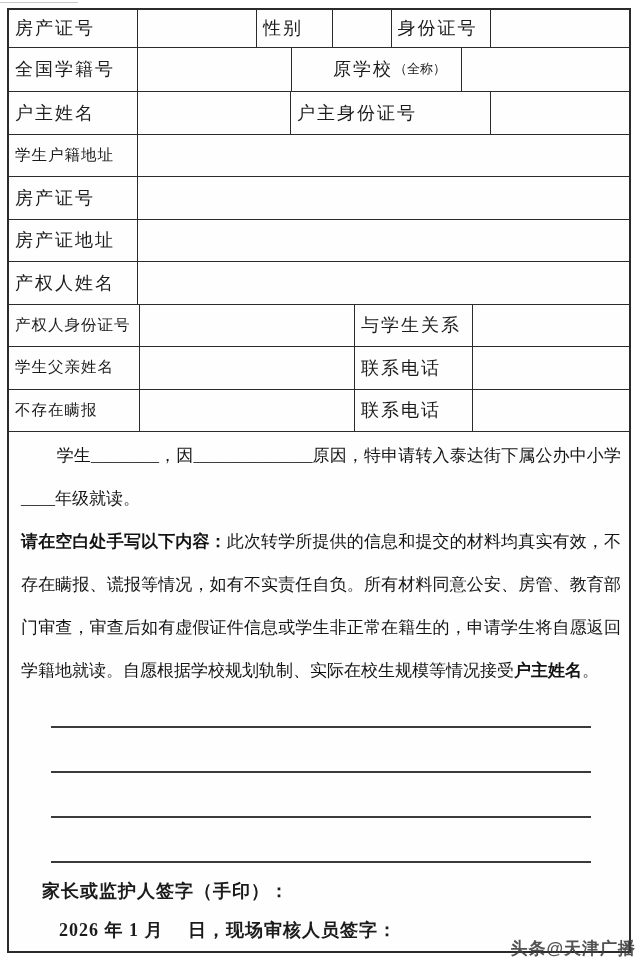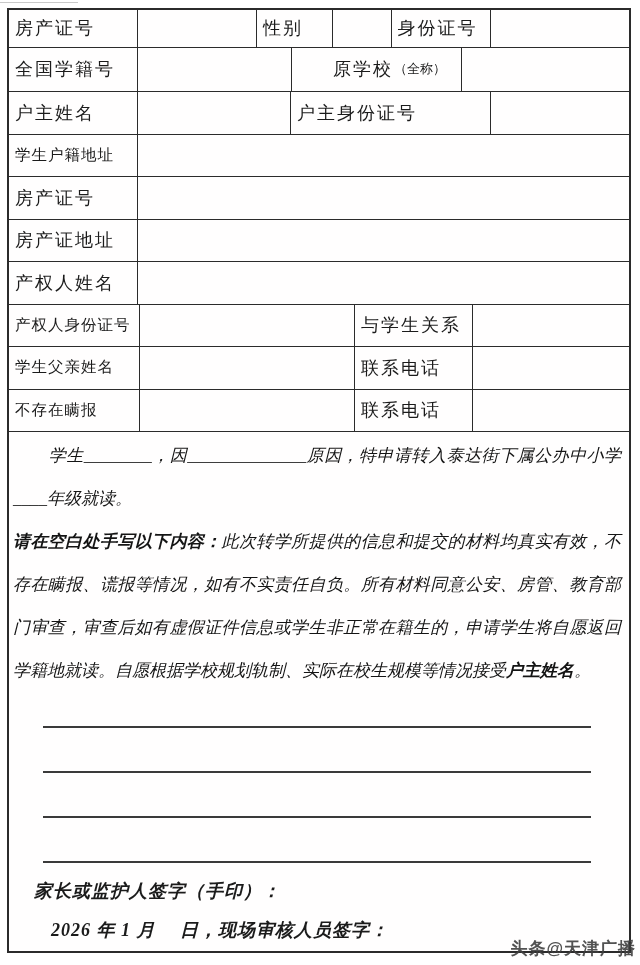--- a/index.html
+++ b/index.html
@@ -22,21 +22,21 @@
   }
   .cell.last{border-right:none;flex:1;}
   .label{font-size:18px;letter-spacing:2px;}
   .label.small{font-size:15.5px;letter-spacing:1px;}
   .label .sub{font-size:13px;letter-spacing:0;margin-left:1px;}
   
   .w208{width:20.8%;} .w192{width:19.2%;} .w122{width:12.2%;} .w095{width:9.5%;} .w160{width:16%;}
   .w217{width:21.7%;} .w247{width:24.7%;} .w322{width:32.2%;}
   .w212{width:21.2%;} .w346{width:34.6%;} .w190{width:19%;}
   
-  .statement{padding:2px 8px 0 4px;font-style:italic;}
+  .statement{padding:2px 8px 0 12px;}
   .statement p{margin:0;font-size:17px;line-height:43px;text-align:justify;color:#141414;}
   .statement .p1{text-indent:2.1em;}
   .bold{font-weight:bold;}
   .blanks{margin:8px 30px 0 30px;}
   .blank-line{height:43px;border-bottom:2.5px solid #3a3a3a;}
   .blank-line.first{height:26px;}
   .sig-line{font-size:18px;font-weight:bold;margin:16px 0 0 21px;letter-spacing:1px;line-height:25px;}
   .date-line{font-size:18px;font-weight:bold;margin:14px 0 0 38px;letter-spacing:1px;line-height:25px;}
   
   .watermark{

